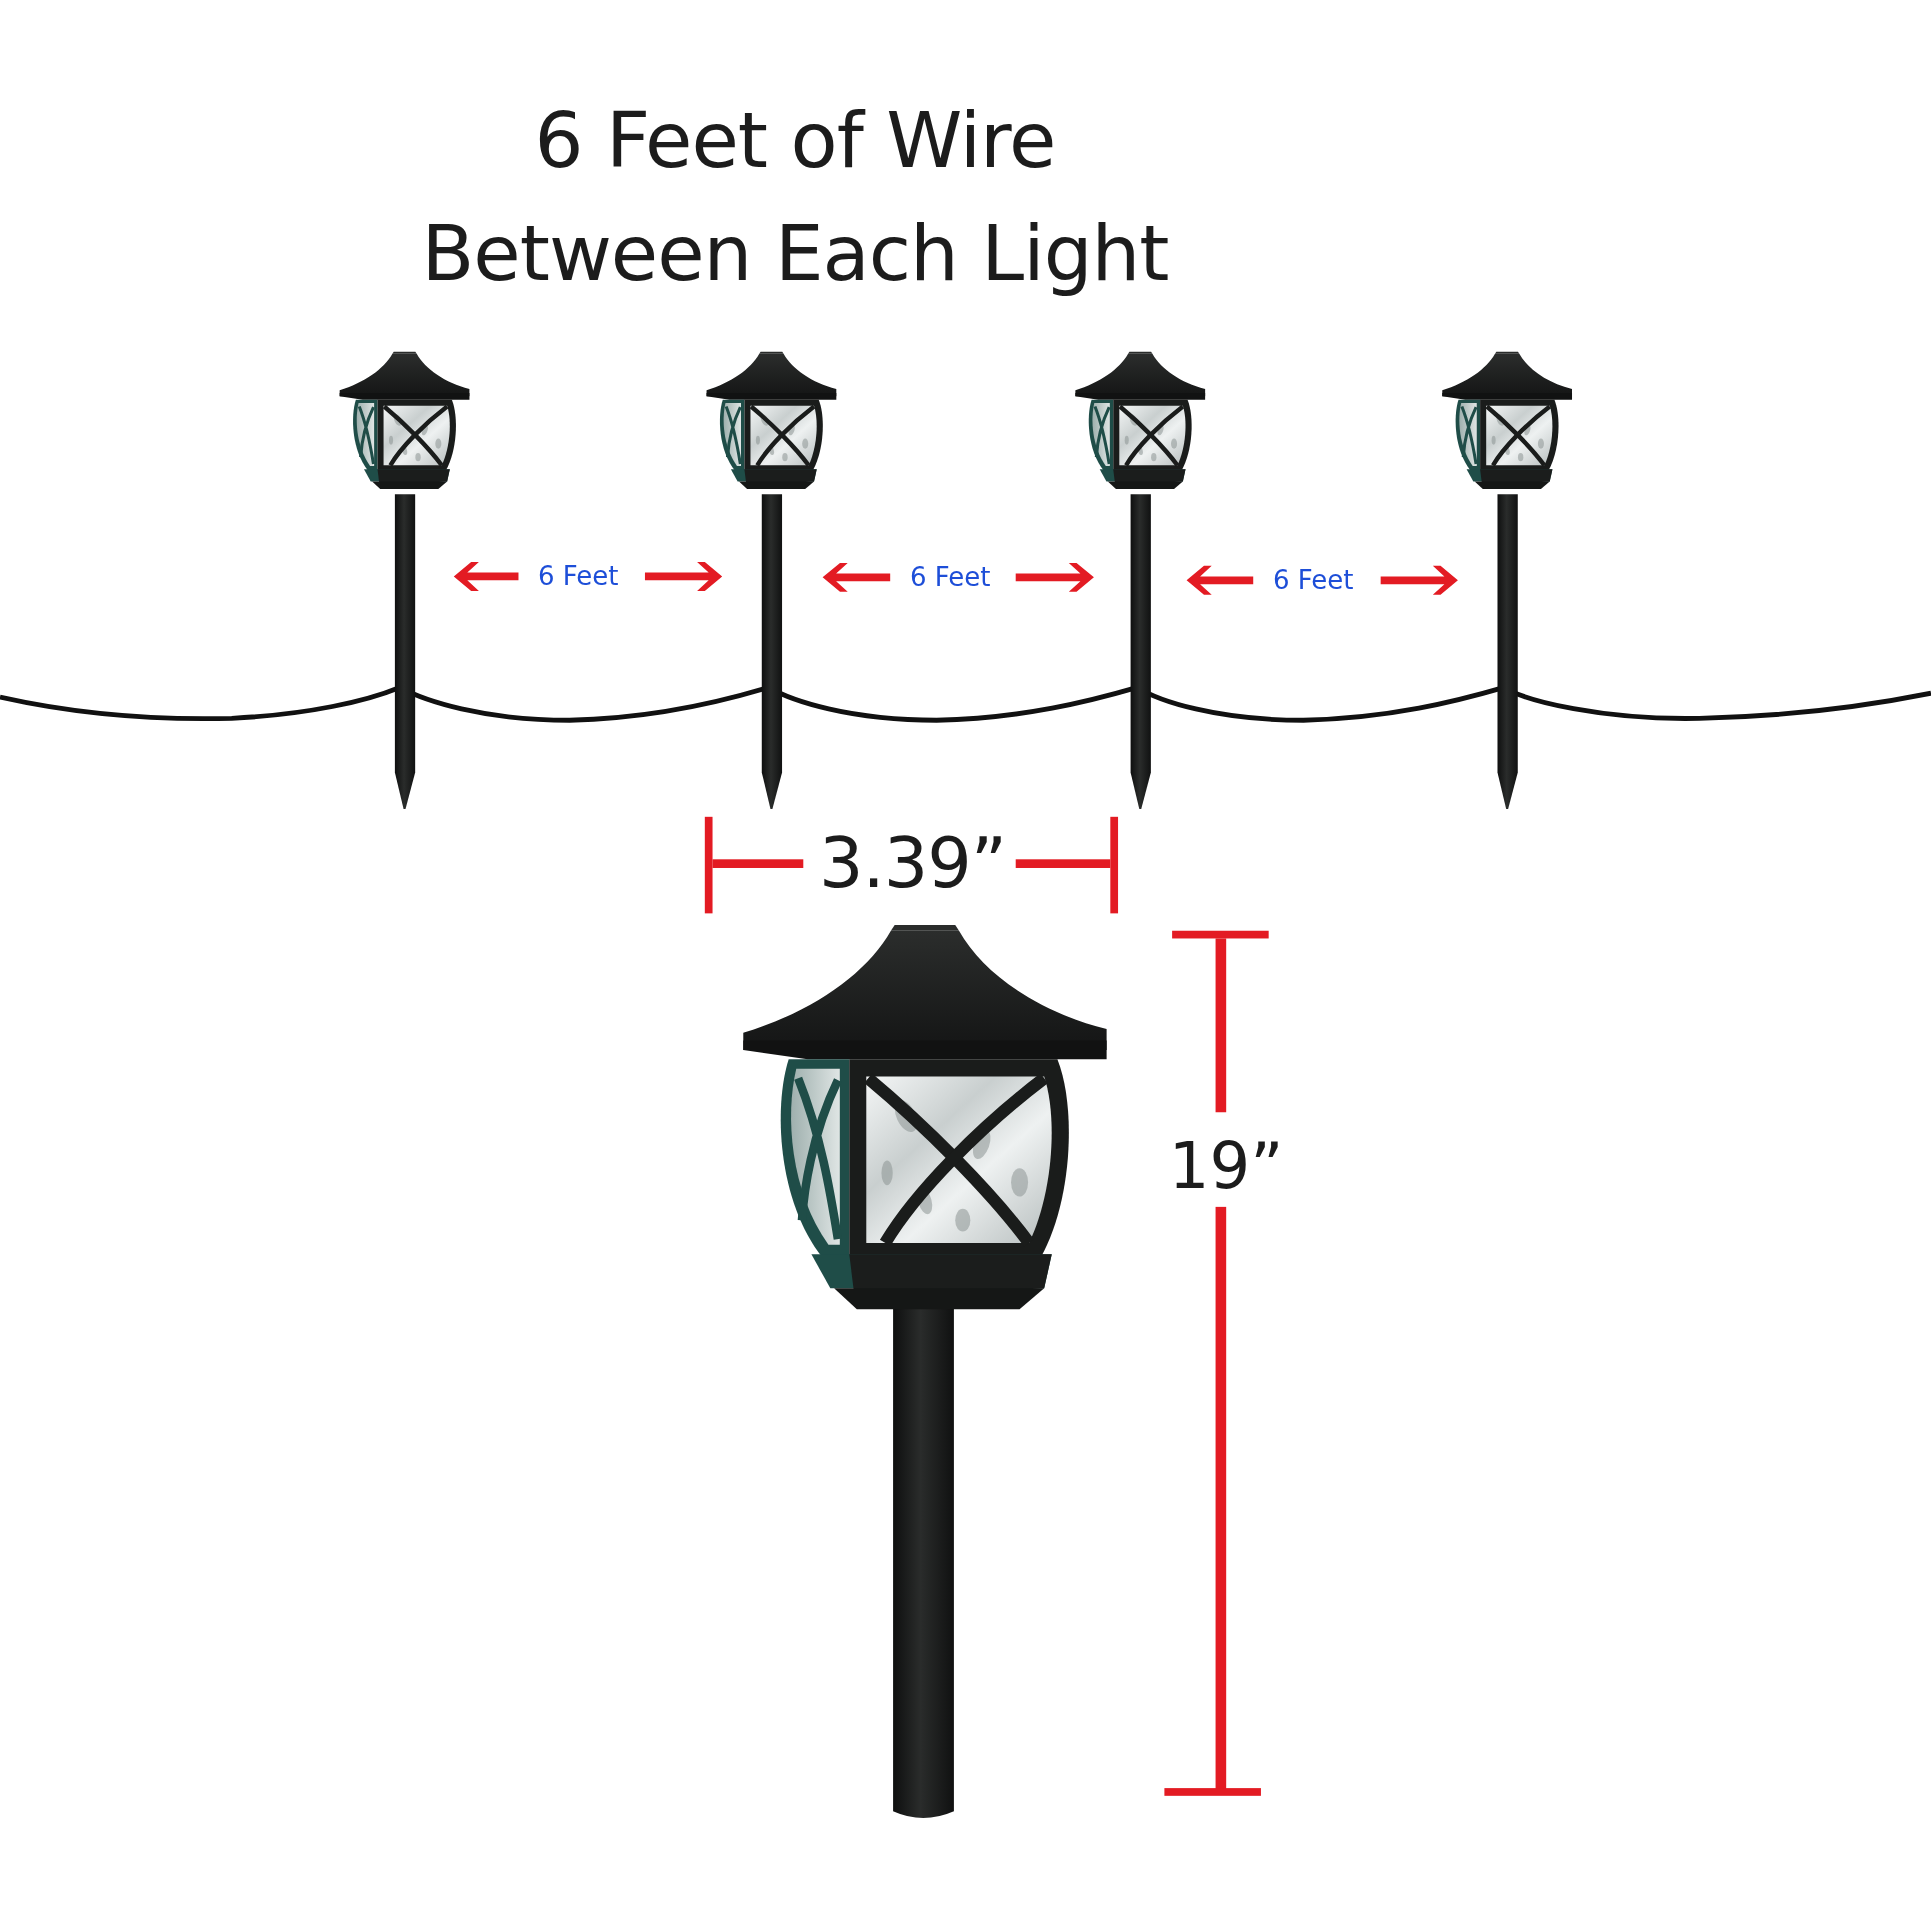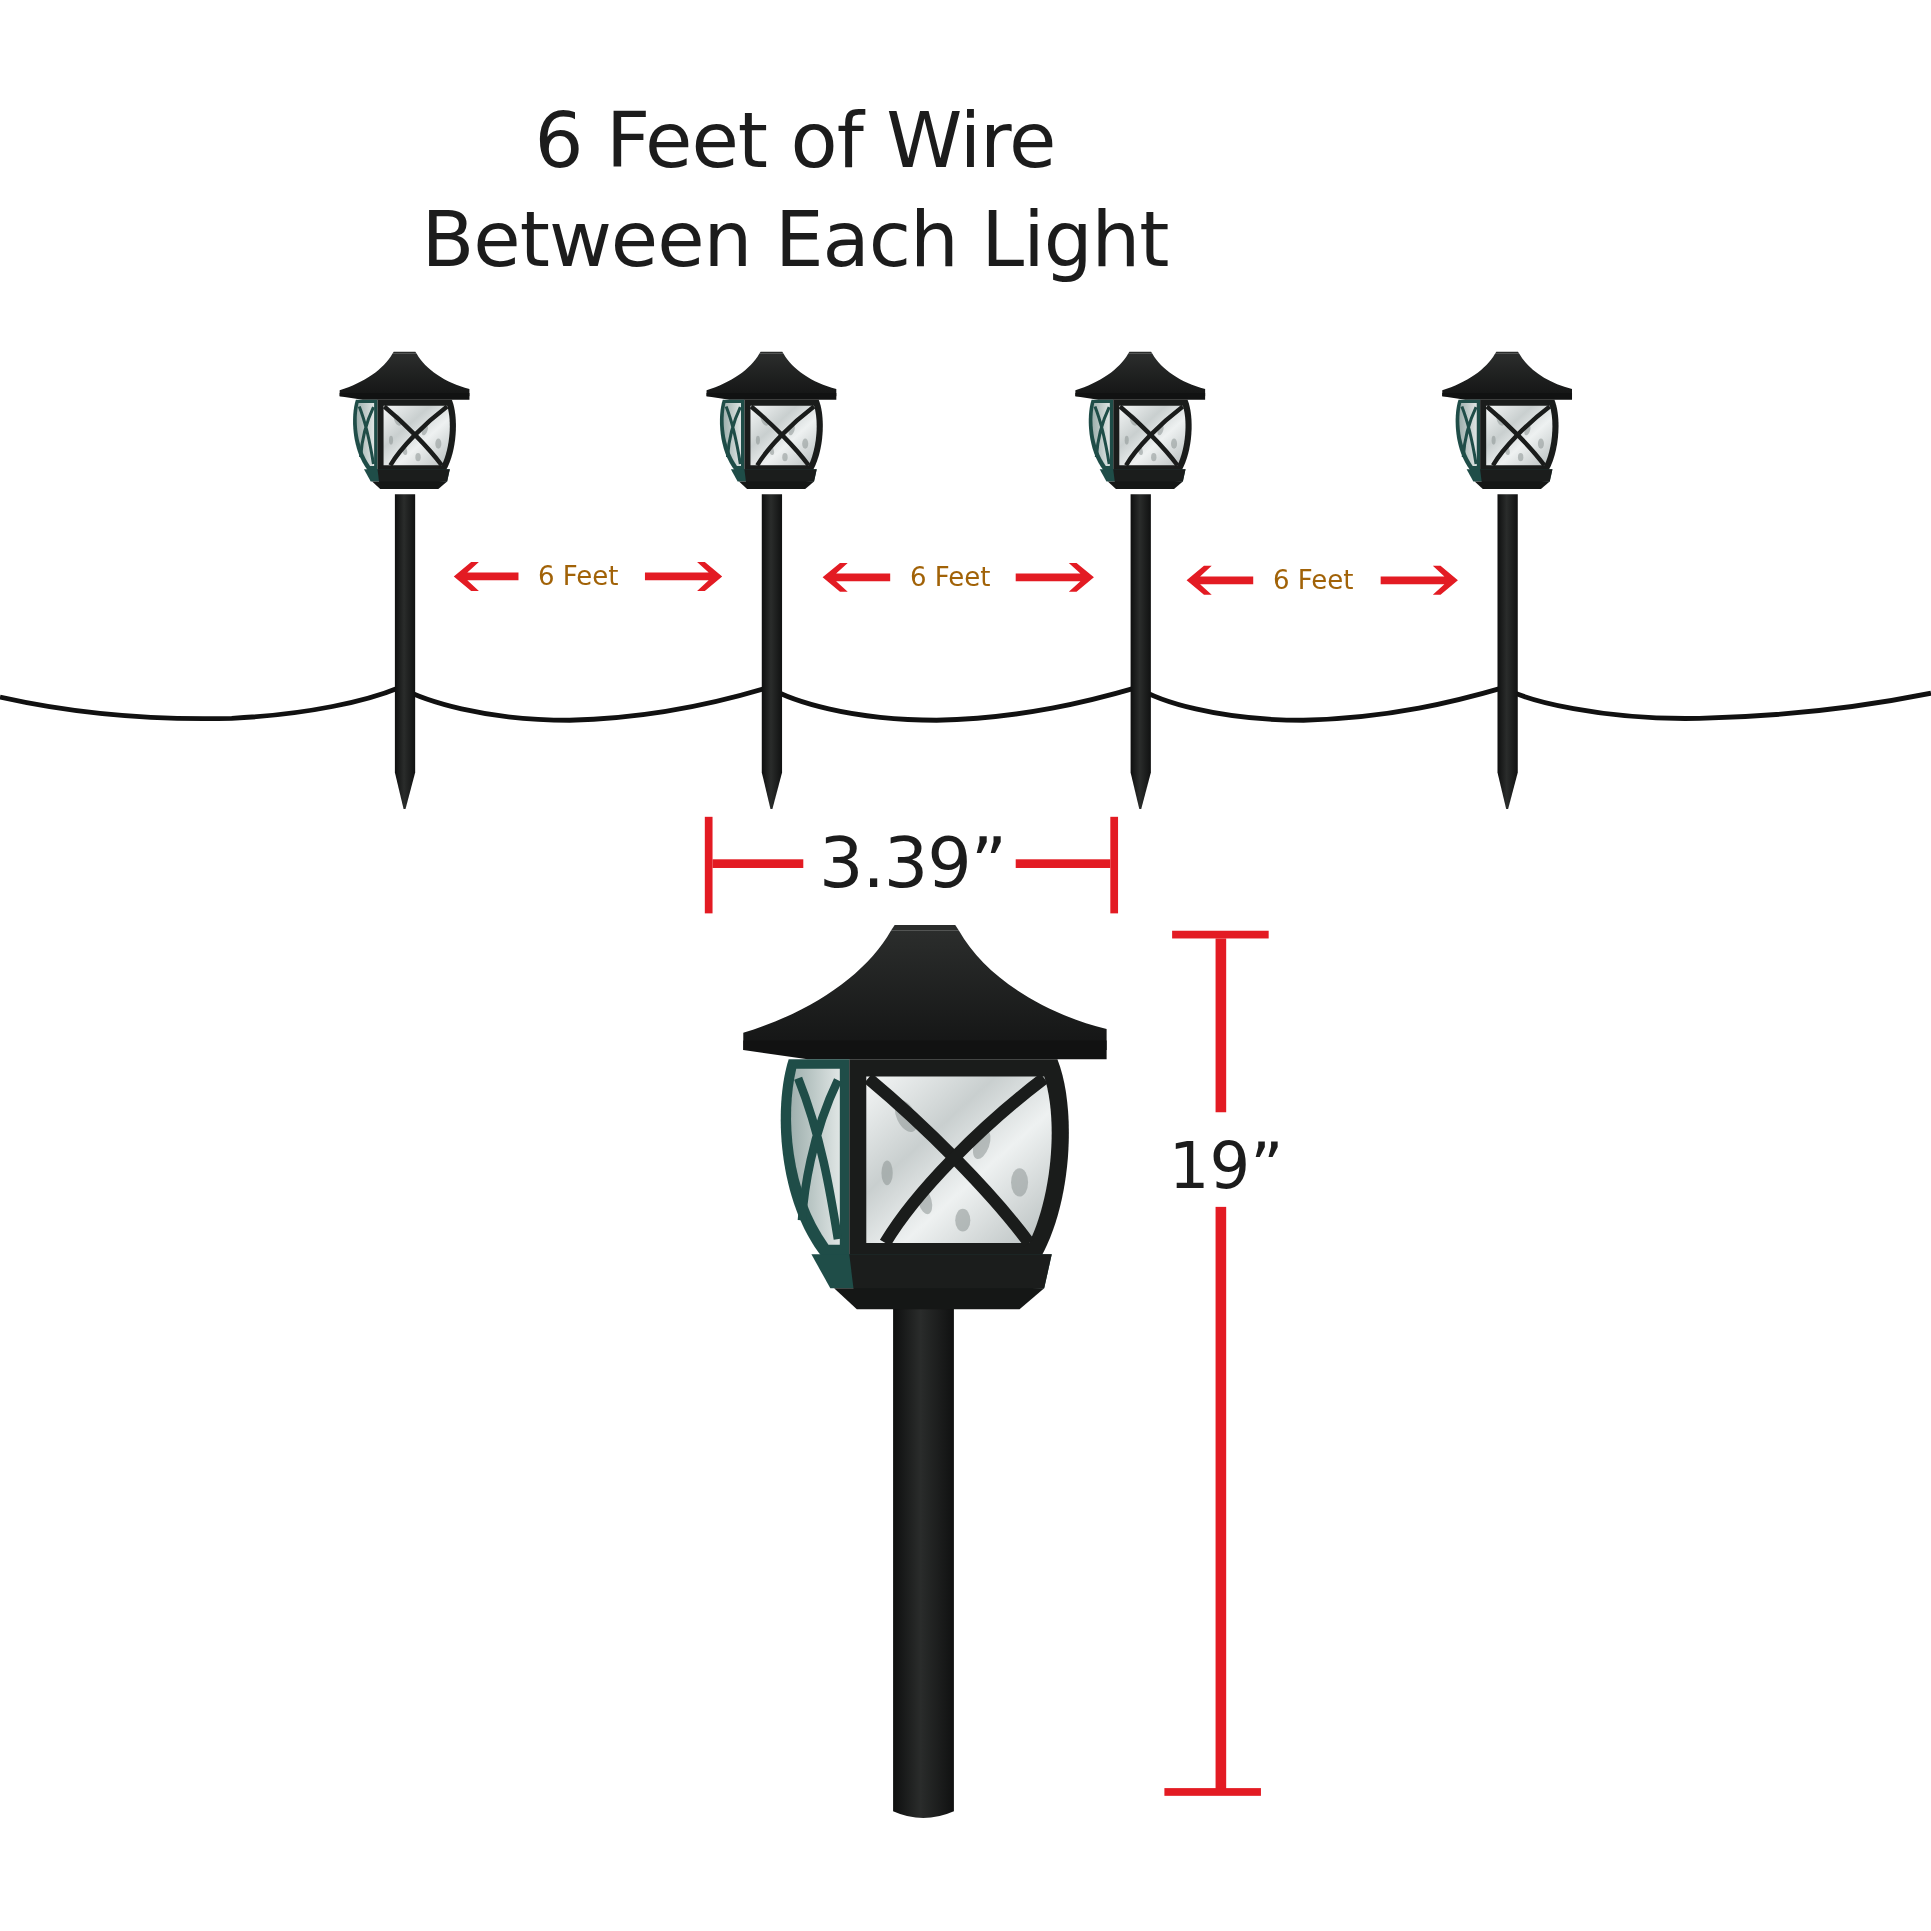--- a/index.html
+++ b/index.html
@@ -1,23 +1,23 @@
 <!DOCTYPE html>
 <html><head>
   <meta charset="utf-8">
   <style>
     html, body { margin: 0; padding: 0; background: #ffffff; }
     body { width: 1931px; height: 1931px; position: relative; overflow: hidden;
            font-family: "DejaVu Sans", "Liberation Sans", sans-serif; color: #1a1a1a; }
     .title { position: absolute; left: 0; width: 1590px; text-align: center;
              font-size: 77px; font-weight: normal; letter-spacing: -1px; line-height: 1; color: #1c1c1c; }
     .title.l1 { top: 102px; }
-    .title.l2 { top: 201px; text-align: center; }
+    .title.l2 { top: 215px; text-align: center; }
     svg.scene { position: absolute; left: 0; top: 0; }
-    .ft-label { position: absolute; font-size: 26px; color: #a16207; line-height: 1; white-space: nowrap; }
+    .ft-label { position: absolute; font-size: 26px; color: #1d4ed8; line-height: 1; white-space: nowrap; }
     .dim-label { position: absolute; color: #1c1c1c; line-height: 1; white-space: nowrap; }
     .dim-w { font-size: 70px; left: 811px; top: 828px; width: 203px; text-align: center; letter-spacing: -1px; }
     .dim-h { font-size: 64px; left: 1163px; top: 1134px; width: 126px; text-align: center; }
   </style>
 </head>
 <body>
 
 <div class="title l1">6 Feet of Wire</div>
 <div class="title l2">Between  Each Light</div>
 

